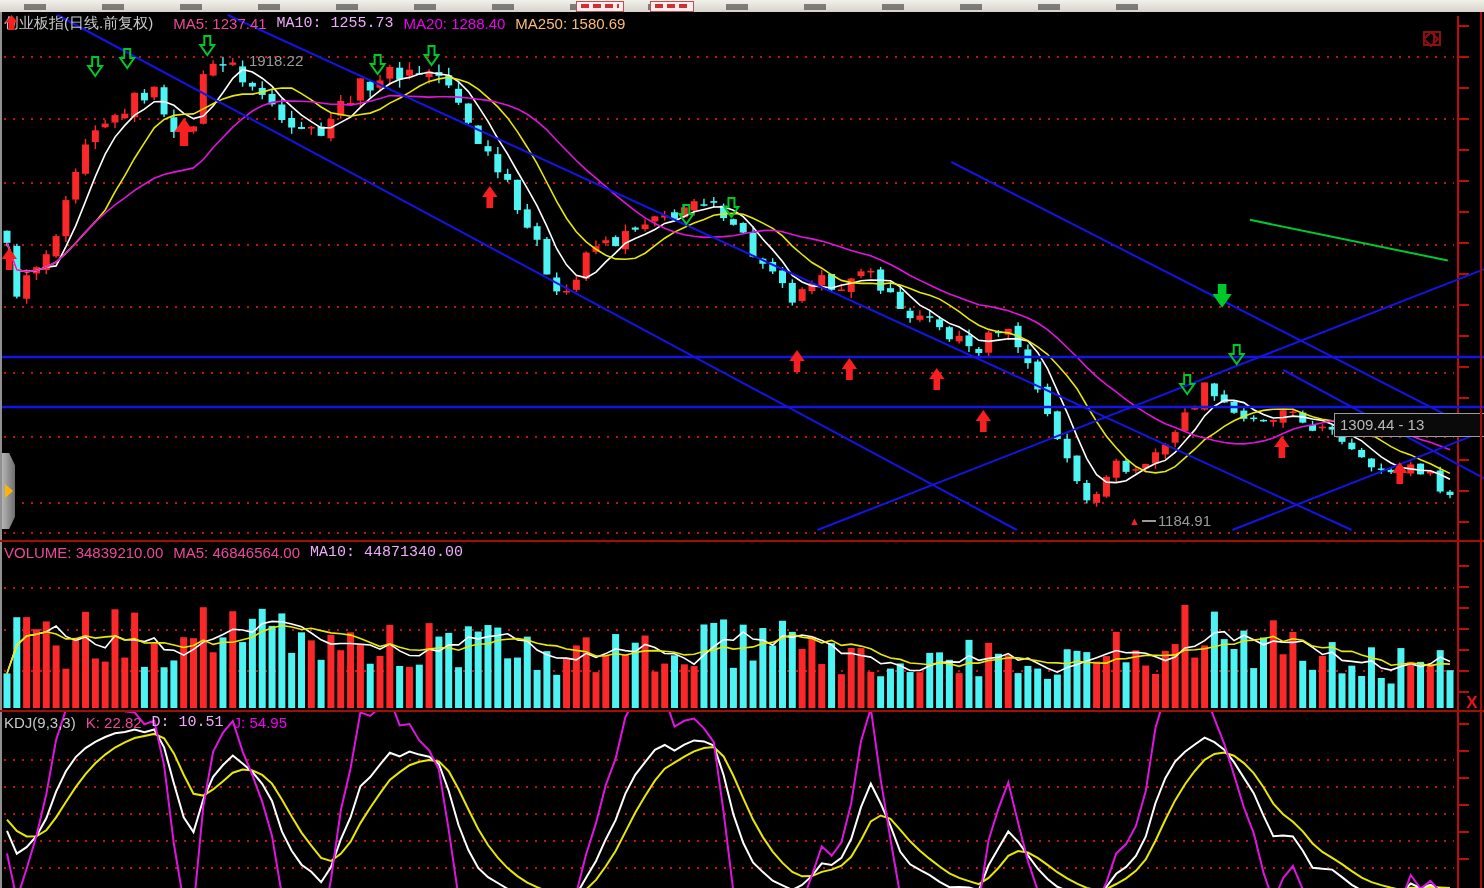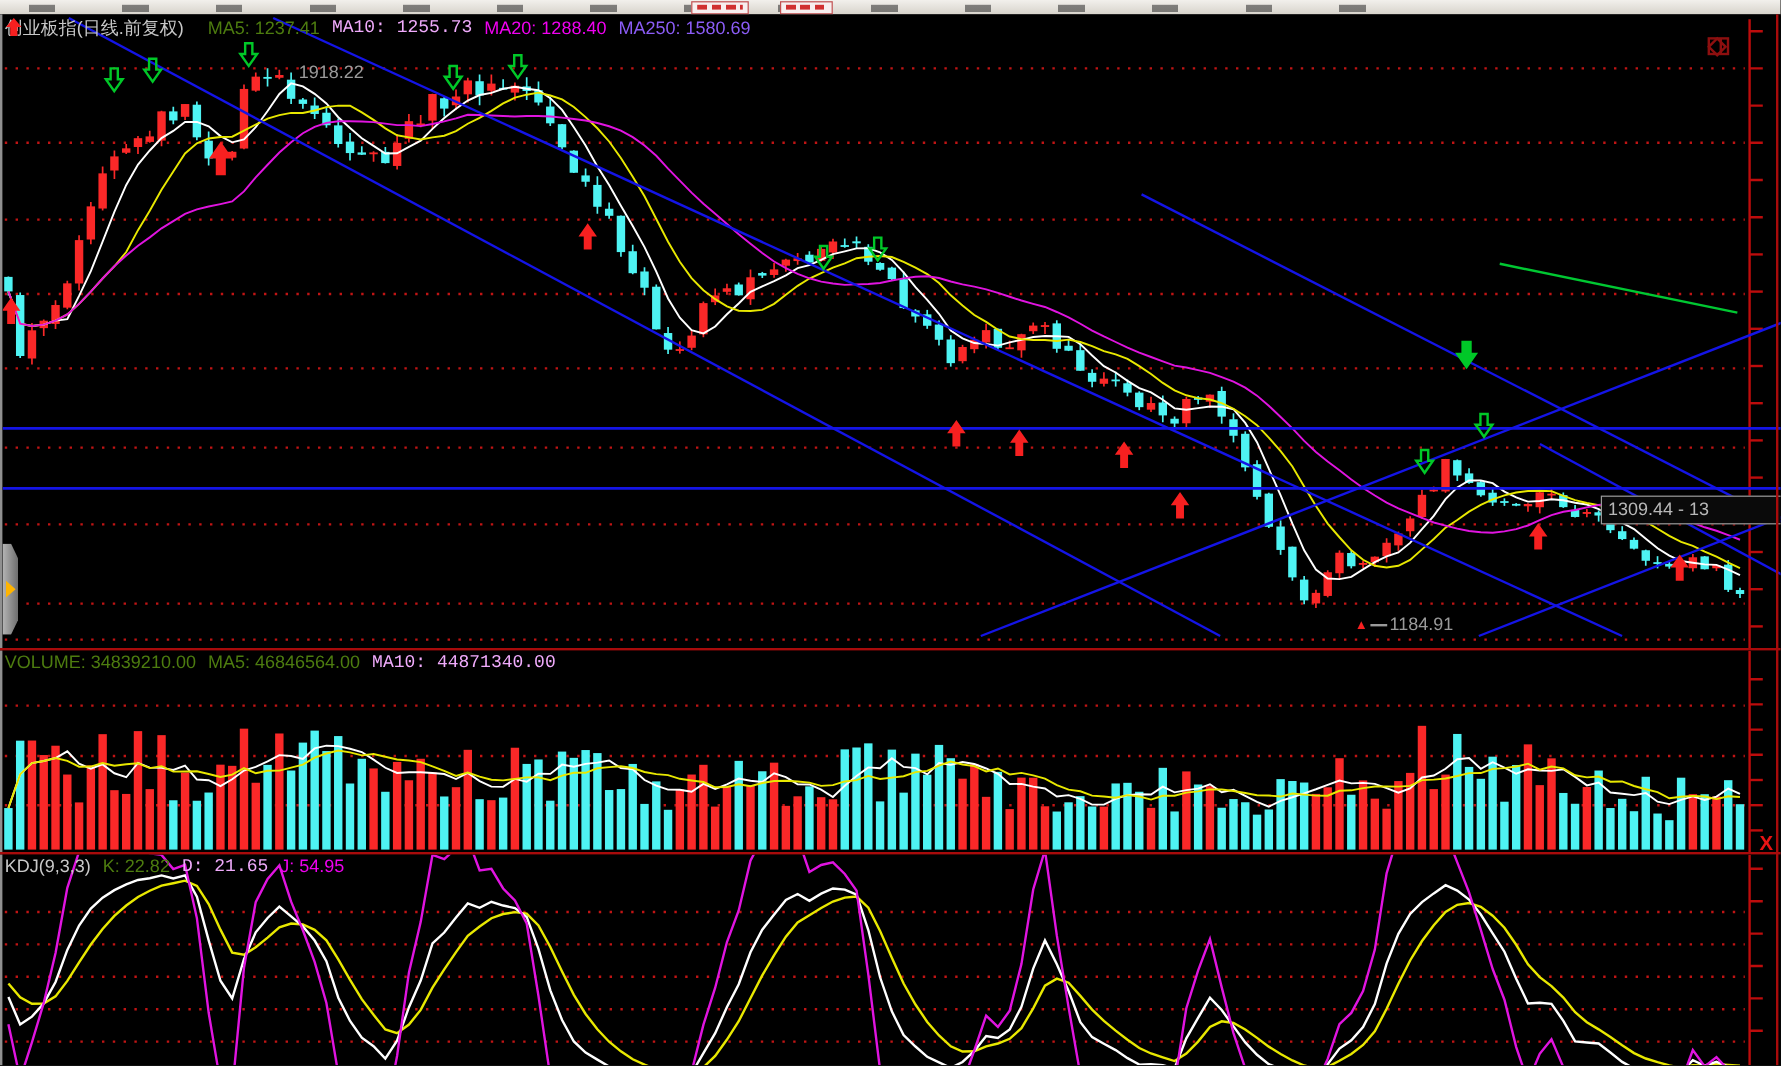--- a/index.html
+++ b/index.html
@@ -11,21 +11,21 @@
       background:repeating-linear-gradient(90deg,rgba(40,40,40,.55) 0 22px,transparent 22px 78px);}
   .mb-btn{position:absolute;top:1px;height:9px;border:1px solid #c05050;background:#f7efef;}
   .mb-btn::before{content:"";position:absolute;left:4px;top:2px;right:4px;height:4px;
       background:repeating-linear-gradient(90deg,#d03030 0 8px,transparent 8px 12px);}
   .mb1{left:576px;width:46px;} .mb2{left:650px;width:42px;}
   .panel{position:absolute;left:0;width:1484px;overflow:hidden;background:#000;border-left:2px solid #909090;}
   .p-main{top:12px;height:528px;} .p-vol{top:542px;height:168px;} .p-kdj{top:712px;height:176px;}
   .panel svg{position:absolute;left:0;top:0;}
   .hdr{position:absolute;left:2px;top:2px;display:flex;align-items:center;gap:10px;
        font-size:15px;white-space:nowrap;z-index:5;}
-  .t-title{color:#c8c8c8;} .t-w{color:#4d7c0f;} .t-y{color:#f0abfc;font-family:Liberation Mono, monospace;} .t-m{color:#f000f0;} .t-g{color:#8b5cf6;}
+  .t-title{color:#c8c8c8;} .t-w{color:#ec4899;} .t-y{color:#f0abfc;font-family:Liberation Mono, monospace;} .t-m{color:#f000f0;} .t-g{color:#fdba74;}
   .divider{position:absolute;left:0;width:1484px;height:2px;background:#a80b0b;z-index:6;}
   .d1{top:540px;} .d2{top:710px;}
   .right-border{position:absolute;left:1480px;top:12px;width:2px;height:876px;background:#a80b0b;z-index:7;}
   .price-label{position:absolute;color:#9a9a9a;font-size:15px;z-index:5;white-space:nowrap;margin-left:23px;}
   .lab-high{left:224px;top:40px;}
   .lab-low{left:1104px;top:500px;display:flex;align-items:center;gap:2px;color:#9a9a9a;}
   .lab-low .dash{display:inline-block;width:14px;height:2px;background:#9a9a9a;}
   .tooltip-box{position:absolute;left:1332px;top:401px;width:152px;height:22px;z-index:5;
       border:1px solid #9a9a9a;background:#0a0a0a;color:#b8b8b8;font-size:15px;
       line-height:22px;padding-left:5px;white-space:nowrap;overflow:hidden;}
@@ -630,19 +630,19 @@
         <line x1="1456" y1="93" x2="1467" y2="93" stroke="#bc0c0c" stroke-width="2"></line>
         <line x1="1456" y1="120" x2="1467" y2="120" stroke="#bc0c0c" stroke-width="2"></line>
         <line x1="1456" y1="147" x2="1467" y2="147" stroke="#bc0c0c" stroke-width="2"></line>
         <path d="M5.0 107.6 L14.8 119.0 L24.6 124.4 L34.4 124.3 L44.3 118.3 L54.1 105.4 L63.9 90.0 L73.7 75.1 L83.5 62.1 L93.3 51.3 L103.2 42.6 L113.0 35.5 L122.8 30.3 L132.6 26.0 L142.4 24.0 L152.2 21.9 L162.1 26.3 L171.9 41.4 L181.7 62.7 L191.5 81.8 L201.3 83.6 L211.1 77.4 L221.0 69.3 L230.8 60.7 L240.6 57.6 L250.4 58.4 L260.2 62.9 L270.0 71.6 L279.9 87.5 L289.7 104.6 L299.5 120.6 L309.3 133.7 L319.1 145.9 L328.9 149.0 L338.8 141.8 L348.6 129.6 L358.4 111.1 L368.2 95.8 L378.0 81.4 L387.8 67.9 L397.7 60.1 L407.5 53.2 L417.3 49.7 L427.1 48.1 L436.9 49.4 L446.7 59.2 L456.6 77.2 L466.4 97.5 L476.2 117.0 L486.0 133.0 L495.8 145.7 L505.6 156.1 L515.4 164.1 L525.3 170.7 L535.1 175.2 L544.9 179.1 L554.7 181.8 L564.5 183.6 L574.3 183.3 L584.2 177.4 L594.0 167.9 L603.8 154.3 L613.6 139.0 L623.4 119.9 L633.2 100.8 L643.1 83.9 L652.9 68.6 L662.7 56.7 L672.5 50.7 L682.3 44.7 L692.1 39.3 L702.0 36.0 L711.8 35.1 L721.6 44.4 L731.4 63.8 L741.2 86.1 L751.0 107.6 L760.9 125.1 L770.7 139.6 L780.5 150.9 L790.3 159.9 L800.1 164.3 L809.9 164.1 L819.8 159.9 L829.6 157.6 L839.4 153.7 L849.2 144.8 L859.0 128.3 L868.8 109.4 L878.7 103.5 L888.5 106.9 L898.3 117.9 L908.1 129.3 L917.9 138.8 L927.7 146.9 L937.6 154.5 L947.4 161.4 L957.2 165.9 L967.0 169.1 L976.8 172.2 L986.6 165.9 L996.4 156.0 L1006.3 143.8 L1016.1 139.1 L1025.9 140.5 L1035.7 145.9 L1045.5 152.9 L1055.3 160.2 L1065.2 166.4 L1075.0 171.7 L1084.8 175.9 L1094.6 178.2 L1104.4 177.1 L1114.2 172.0 L1124.1 166.3 L1133.9 158.8 L1143.7 147.5 L1153.5 128.7 L1163.3 107.8 L1173.1 88.4 L1183.0 72.2 L1192.8 59.0 L1202.6 47.9 L1212.4 42.0 L1222.2 40.5 L1232.0 43.7 L1241.9 51.1 L1251.7 61.1 L1261.5 75.3 L1271.3 91.6 L1281.1 102.3 L1290.9 109.7 L1300.8 119.3 L1310.6 131.5 L1320.4 139.9 L1330.2 145.8 L1340.0 152.2 L1349.8 159.1 L1359.7 165.6 L1369.5 170.1 L1379.3 173.1 L1389.1 175.8 L1398.9 177.8 L1408.7 175.7 L1418.6 175.9 L1428.4 174.9 L1438.2 175.5 L1448.0 176.0" fill="none" stroke="#e8e800" stroke-width="2"></path>
         <path d="M5.0 118.9 L14.8 141.7 L24.6 135.2 L34.4 124.2 L44.3 106.3 L54.1 79.6 L63.9 59.3 L73.7 45.1 L83.5 36.1 L93.3 29.8 L103.2 25.0 L113.0 21.3 L122.8 19.9 L132.6 17.5 L142.4 20.1 L152.2 17.5 L162.1 35.3 L171.9 71.6 L181.7 105.3 L191.5 120.1 L201.3 87.3 L211.1 64.9 L221.0 53.0 L230.8 43.5 L240.6 51.6 L250.4 60.0 L260.2 71.8 L270.0 89.0 L279.9 119.4 L289.7 138.8 L299.5 152.7 L309.3 159.8 L319.1 170.2 L328.9 155.3 L338.8 127.3 L348.6 105.1 L358.4 74.2 L368.2 65.1 L378.0 52.6 L387.8 40.8 L397.7 44.5 L407.5 39.5 L417.3 42.6 L427.1 44.8 L436.9 52.1 L446.7 78.7 L456.6 113.3 L466.4 138.0 L476.2 155.9 L486.0 165.2 L495.8 171.0 L505.6 176.8 L515.4 180.3 L525.3 183.9 L535.1 184.3 L544.9 186.8 L554.7 187.3 L564.5 187.2 L574.3 182.6 L584.2 165.6 L594.0 149.0 L603.8 127.2 L613.6 108.2 L623.4 81.6 L633.2 62.8 L643.1 50.1 L652.9 37.9 L662.7 33.0 L672.5 38.7 L682.3 32.7 L692.1 28.4 L702.0 29.4 L711.8 33.5 L721.6 63.0 L731.4 102.4 L741.2 130.8 L751.0 150.5 L760.9 160.1 L770.7 168.7 L780.5 173.3 L790.3 177.9 L800.1 173.0 L809.9 163.9 L819.8 151.3 L829.6 153.0 L839.4 145.9 L849.2 127.0 L859.0 95.2 L868.8 71.7 L878.7 91.5 L888.5 113.8 L898.3 139.8 L908.1 152.3 L917.9 157.8 L927.7 163.1 L937.6 169.8 L947.4 175.2 L957.2 174.9 L967.0 175.6 L976.8 178.3 L986.6 153.3 L996.4 136.3 L1006.3 119.4 L1016.1 129.7 L1025.9 143.3 L1035.7 156.7 L1045.5 167.0 L1055.3 174.8 L1065.2 178.8 L1075.0 182.2 L1084.8 184.4 L1094.6 182.8 L1104.4 174.9 L1114.2 161.8 L1124.1 154.9 L1133.9 143.9 L1143.7 124.7 L1153.5 91.0 L1163.3 66.2 L1173.1 49.6 L1183.0 39.8 L1192.8 32.5 L1202.6 25.7 L1212.4 30.2 L1222.2 37.6 L1232.0 50.1 L1241.9 65.9 L1251.7 81.1 L1261.5 103.7 L1271.3 124.2 L1281.1 123.6 L1290.9 124.5 L1300.8 138.7 L1310.6 155.8 L1320.4 156.8 L1330.2 157.6 L1340.0 165.1 L1349.8 172.9 L1359.7 178.4 L1369.5 179.1 L1379.3 179.0 L1389.1 181.3 L1398.9 181.8 L1408.7 171.5 L1418.6 176.1 L1428.4 172.9 L1438.2 176.9 L1448.0 177.0" fill="none" stroke="#ffffff" stroke-width="2"></path>
         <path d="M5.0 141.5 L14.8 187.2 L24.6 156.7 L34.4 124.0 L44.3 82.2 L54.1 27.9 L63.9 -2.2 L73.7 -14.8 L83.5 -15.8 L93.3 -13.3 L103.2 -10.1 L113.0 -7.0 L122.8 -0.8 L132.6 0.4 L142.4 12.2 L152.2 8.7 L162.1 53.3 L171.9 132.0 L181.7 190.4 L191.5 196.6 L201.3 94.5 L211.1 39.8 L221.0 20.5 L230.8 9.1 L240.6 39.4 L250.4 63.2 L260.2 89.6 L270.0 123.8 L279.9 183.1 L289.7 207.1 L299.5 216.9 L309.3 212.1 L319.1 218.9 L328.9 168.0 L338.8 98.3 L348.6 56.2 L358.4 0.4 L368.2 3.9 L378.0 -4.9 L387.8 -13.3 L397.7 13.4 L407.5 12.0 L417.3 28.4 L427.1 38.4 L436.9 57.5 L446.7 117.8 L456.6 185.5 L466.4 219.0 L476.2 233.8 L486.0 229.6 L495.8 221.7 L505.6 218.2 L515.4 212.6 L525.3 210.2 L535.1 202.4 L544.9 202.3 L554.7 198.1 L564.5 194.5 L574.3 181.2 L584.2 141.9 L594.0 111.1 L603.8 73.0 L613.6 46.7 L623.4 5.2 L633.2 -13.4 L643.1 -17.6 L652.9 -23.5 L662.7 -14.4 L672.5 14.6 L682.3 8.8 L692.1 6.6 L702.0 16.3 L711.8 30.2 L721.6 100.2 L731.4 179.8 L741.2 220.2 L751.0 236.4 L760.9 230.1 L770.7 226.9 L780.5 218.2 L790.3 214.0 L800.1 190.5 L809.9 163.4 L819.8 134.3 L829.6 143.8 L839.4 130.3 L849.2 91.4 L859.0 29.2 L868.8 -3.6 L878.7 67.7 L888.5 127.5 L898.3 183.7 L908.1 198.1 L917.9 195.7 L927.7 195.5 L937.6 200.4 L947.4 202.7 L957.2 192.8 L967.0 188.6 L976.8 190.5 L986.6 128.2 L996.4 96.8 L1006.3 70.5 L1016.1 110.8 L1025.9 148.9 L1035.7 178.3 L1045.5 195.2 L1055.3 204.0 L1065.2 203.5 L1075.0 203.1 L1084.8 201.3 L1094.6 192.1 L1104.4 170.4 L1114.2 141.4 L1124.1 132.1 L1133.9 113.9 L1143.7 79.3 L1153.5 15.8 L1163.3 -17.1 L1173.1 -28.1 L1183.0 -24.9 L1192.8 -20.5 L1202.6 -18.7 L1212.4 6.7 L1222.2 31.6 L1232.0 62.9 L1241.9 95.5 L1251.7 121.1 L1261.5 160.6 L1271.3 189.5 L1281.1 166.2 L1290.9 154.0 L1300.8 177.3 L1310.6 204.3 L1320.4 190.6 L1330.2 181.1 L1340.0 190.8 L1349.8 200.5 L1359.7 204.2 L1369.5 197.1 L1379.3 190.9 L1389.1 192.4 L1398.9 189.9 L1408.7 163.0 L1418.6 176.7 L1428.4 168.9 L1438.2 179.6 L1448.0 178.9" fill="none" stroke="#e014e0" stroke-width="2"></path>
       </svg>
     <div class="hdr">
       <span class="t-title">KDJ(9,3,3)</span>
       <span class="t-w">K: 22.82</span>
-      <span class="t-y">D: 21.65</span>
+      <span class="t-y">D: 10.51</span>
       <span class="t-m">J: 54.95</span>
     </div>
   </div>
 
   <div class="right-border"></div>
 </div>
 
 </body></html>

